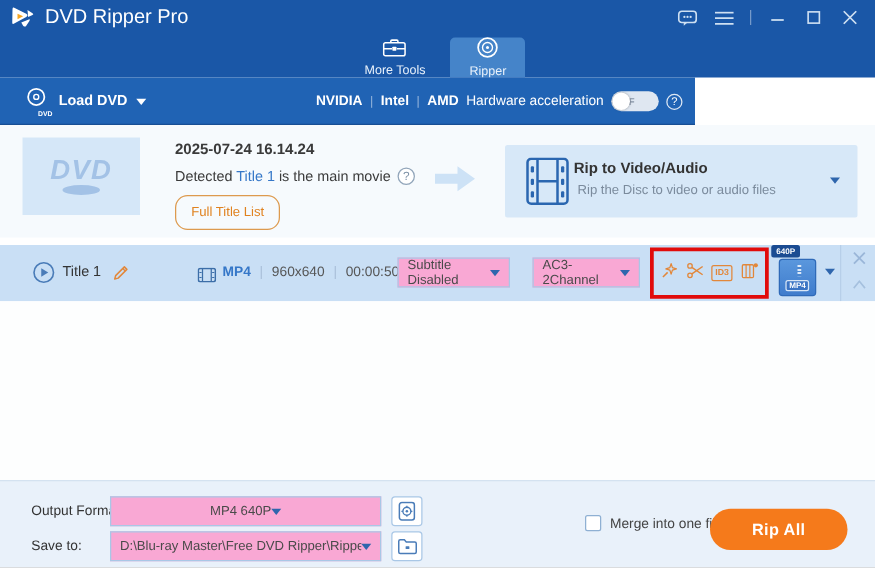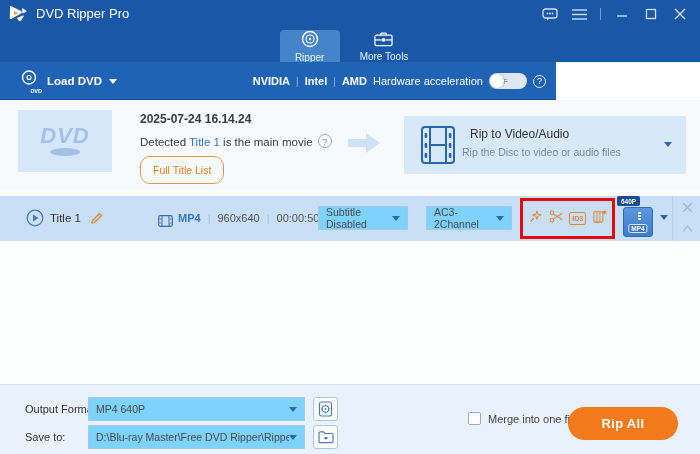--- a/index.html
+++ b/index.html
@@ -4,21 +4,21 @@
 <style>
   * { margin:0; padding:0; box-sizing:border-box; }
   body { font-family:"Liberation Sans", sans-serif; background:#555; }
   #app { position:relative; width:700px; height:454px; background:#fff; overflow:hidden;
          font-family:"Liberation Sans", sans-serif; }
 
   
   .titlebar { position:absolute; top:0; left:0; width:700px; height:28px; background:#1a57a7; }
   .logo { position:absolute; left:8px; top:4px; width:20px; height:20px; }
   .app-title { position:absolute; left:36px; top:0; height:28px; line-height:28px;
-               color:#fff; font-size:13px; }
+               color:#fff; font-size:16px; }
   .win-controls { position:absolute; right:12px; top:0; height:28px; display:flex;
                   align-items:center; gap:13px; }
   .wc { width:16px; height:16px; display:flex; align-items:center; justify-content:center; cursor:pointer; }
   .tb-divider { width:1px; height:12px; background:rgba(255,255,255,.4); }
 
   
   .tabbar { position:absolute; top:28px; left:0; width:700px; height:34px; background:#1a57a7;
             display:flex; justify-content:center; align-items:flex-end; gap:8px; }
   .tab { height:32px; padding:0 12px; min-width:60px; border-radius:4px 4px 0 0;
          display:flex; flex-direction:column; align-items:center; justify-content:center; gap:2px;
@@ -56,31 +56,31 @@
   .help-gray { position:absolute; left:318px; top:34px; width:14px; height:14px; border-radius:50%;
                border:1px solid #91a5ba; color:#7c90a6; font-size:9.5px; display:flex; align-items:center;
                justify-content:center; cursor:pointer; background:#fff; }
   .full-title-btn { position:absolute; left:140px; top:56px; height:28px; padding:0 12px;
                     border:1px solid #dd9a4e; border-radius:10px; background:transparent;
                     color:#e0821f; font-size:10.5px; display:flex; align-items:center; cursor:pointer;
                     font-family:"Liberation Sans",sans-serif; }
   .flow-arrow { position:absolute; left:346px; top:30px; }
   .rip-panel { position:absolute; left:404px; top:16px; width:282px; height:58px; background:#d7e8f8;
                border-radius:2px; cursor:pointer; }
-  .rip-title { position:absolute; left:66px; top:11px; font-size:12px; font-weight:400; color:#333; }
+  .rip-title { position:absolute; left:55px; top:11px; font-size:12px; font-weight:700; color:#333; }
   .rip-sub { position:absolute; left:58px; top:30px; font-size:10.5px; color:#7b8b9d; }
 
   
   .title-row { position:absolute; top:196px; left:0; width:700px; height:45px; background:#c9dff5; }
   .tr-title { position:absolute; left:50px; top:16px; font-size:11.5px; color:#333; }
   .tr-meta { position:absolute; left:178px; top:16px; font-size:11px; color:#555; display:flex; gap:7px; }
   .meta-sep { color:#a8bed8; }
   .fmt-blue { color:#3577c8; font-weight:600; }
-  .dd { position:absolute; height:24px; background:#7dd3fc; border:1px solid #a9c7e6; border-radius:0;
-        display:flex; align-items:center; justify-content:space-between; padding:0 7px;
+  .dd { position:absolute; height:24px; background:#f9a8d4; border:1px solid #a9c7e6; border-radius:0;
+        display:flex; align-items:center; justify-content:center; padding:0 7px;
         font-size:10.5px; color:#4a4a4a; cursor:pointer; }
   .caret { width:0; height:0; border-left:4px solid transparent; border-right:4px solid transparent;
            border-top:5px solid #2f66ad; }
   .caret-w { border-top-color:#fff; }
   .red-box { position:absolute; left:520px; top:2px; width:95px; height:41px; border:3px solid #e10b0b;
              display:flex; align-items:center; justify-content:space-evenly; }
   .id3-chip { font-size:7px; font-weight:bold; color:#e2873a; border:1.3px solid #e2873a;
               border-radius:2px; padding:2px 2px; cursor:pointer; }
   .badge { position:absolute; left:620px; top:4px; width:36px; height:38px; cursor:pointer; }
   .badge-file { position:absolute; left:3px; top:7px; width:30px; height:30px; border-radius:3px;
@@ -165,41 +165,41 @@
             <g stroke="#cfe0f2" stroke-width="1.4">
               <line x1="1" y1="1" x2="11" y2="11"></line>
               <line x1="11" y1="1" x2="1" y2="11"></line>
             </g>
           </svg>
       </span>
     </div>
   </div>
 
   <div class="tabbar">
-    <div class="tab active">
-      <span>
-        <svg width="18" height="18" viewBox="0 0 18 18">
-            <circle cx="9" cy="9" r="7.5" fill="none" stroke="#fff" stroke-width="1.4"></circle>
-            <circle cx="9" cy="9" r="4" fill="none" stroke="#fff" stroke-width="1.1"></circle>
-            <circle cx="9" cy="9" r="1.2" fill="#fff"></circle>
-          </svg>
-      </span>
-      <span>Ripper</span>
-    </div>
     <div class="tab">
       <span>
         <svg width="19" height="16" viewBox="0 0 20 16">
             <rect x="1" y="4" width="18" height="11" rx="1.5" fill="none" stroke="#fff" stroke-width="1.3"></rect>
             <path d="M7 4 V2.8 Q7 1.8 8 1.8 L12 1.8 Q13 1.8 13 2.8 V4" fill="none" stroke="#fff" stroke-width="1.3"></path>
             <line x1="1" y1="9" x2="8" y2="9" stroke="#fff" stroke-width="1.3"></line>
             <line x1="12" y1="9" x2="19" y2="9" stroke="#fff" stroke-width="1.3"></line>
             <rect x="8.3" y="7.3" width="3.4" height="3.4" rx=".5" fill="#fff"></rect>
           </svg>
       </span>
       <span>More Tools</span>
+    </div>
+    <div class="tab active">
+      <span>
+        <svg width="18" height="18" viewBox="0 0 18 18">
+            <circle cx="9" cy="9" r="7.5" fill="none" stroke="#fff" stroke-width="1.4"></circle>
+            <circle cx="9" cy="9" r="4" fill="none" stroke="#fff" stroke-width="1.1"></circle>
+            <circle cx="9" cy="9" r="1.2" fill="#fff"></circle>
+          </svg>
+      </span>
+      <span>Ripper</span>
     </div>
   </div>
 
   <div class="toolbar">
     <div class="load-group">
       <span style="position:relative;">
         <svg width="20" height="20" viewBox="0 0 20 20">
             <circle cx="9" cy="8.5" r="6.5" fill="none" stroke="#fff" stroke-width="1.4"></circle>
             <circle cx="9" cy="8.5" r="2" fill="none" stroke="#fff" stroke-width="1.1"></circle>
           </svg>

